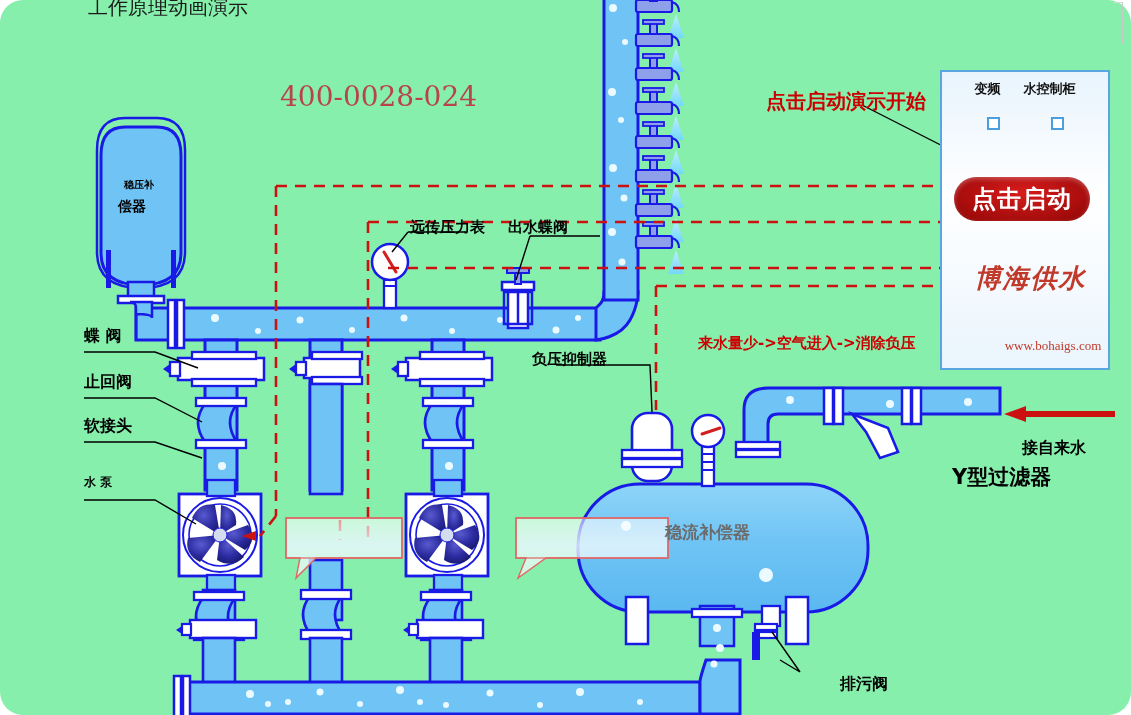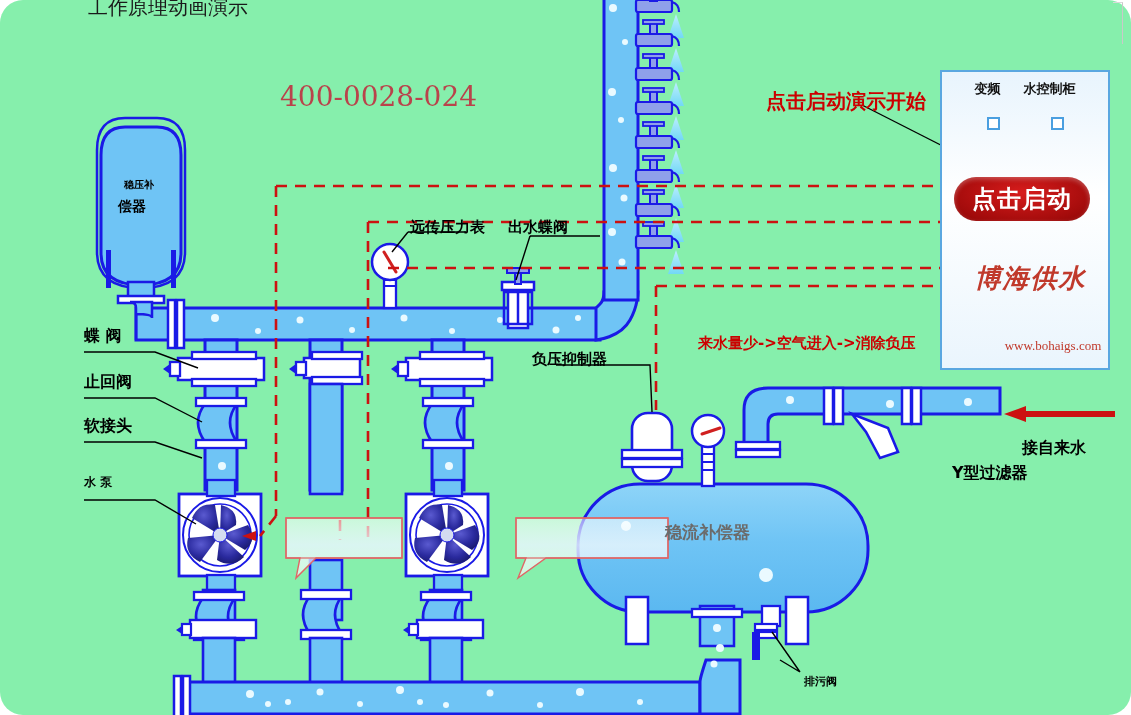--- a/index.html
+++ b/index.html
@@ -493,22 +493,22 @@
   <div class="lbl lbl-black" style="left:84px; top:372px; font-size:16px;">止回阀</div>
   <div class="lbl lbl-black" style="left:84px; top:416px; font-size:16px;">软接头</div>
   <div class="lbl lbl-black" style="left:84px; top:474px; font-size:12px;">水   泵</div>
 
   <div class="lbl lbl-black" style="left:410px; top:218px; font-size:15px;">远传压力表</div>
   <div class="lbl lbl-black" style="left:508px; top:218px; font-size:15px;">出水蝶阀</div>
   <div class="lbl lbl-black" style="left:532px; top:350px; font-size:15px;">负压抑制器</div>
 
   <div class="lbl" style="left:665px; top:521px; font-size:17px; font-weight:700; color:#6b6b6b;">稳流补偿器</div>
 
-  <div class="lbl lbl-black" style="left:952px; top:463px; font-size:16px;">Y型过滤器</div>
-  <div class="lbl lbl-black" style="left:804px; top:674px; font-size:11px;">排污阀</div>
+  <div class="lbl lbl-black" style="left:952px; top:463px; font-size:21px;">Y型过滤器</div>
+  <div class="lbl lbl-black" style="left:840px; top:674px; font-size:16px;">排污阀</div>
 
   <div class="lbl lbl-red" style="left:766px; top:88px; font-size:20px;">点击启动演示开始</div>
   <div class="lbl lbl-red" style="left:698px; top:334px; font-size:15px;">来水量少-&gt;空气进入-&gt;消除负压</div>
   <div class="lbl lbl-black" style="left:1022px; top:390px; font-size:16px;margin-top:48px;">接自来水</div>
 
   <div id="panel">
     <div id="panel-head">
       <span>变频</span>
       <span class="gap"></span>
       <span>水控制柜</span>

